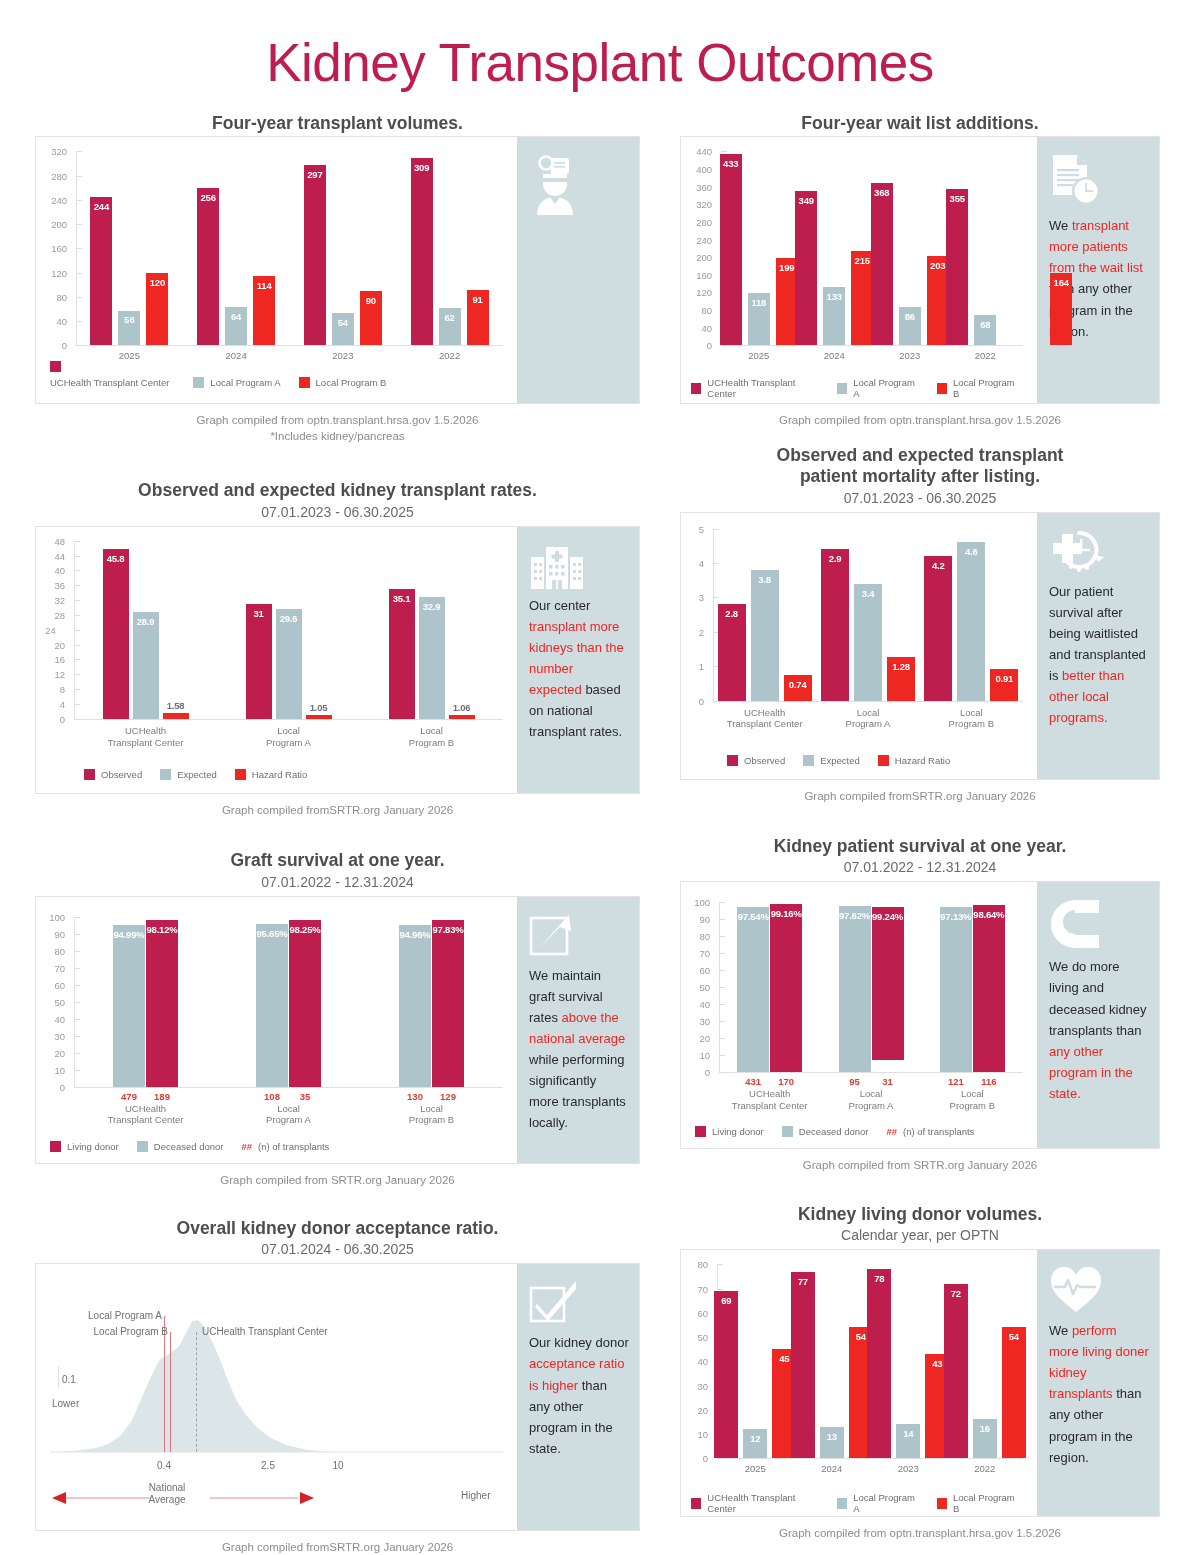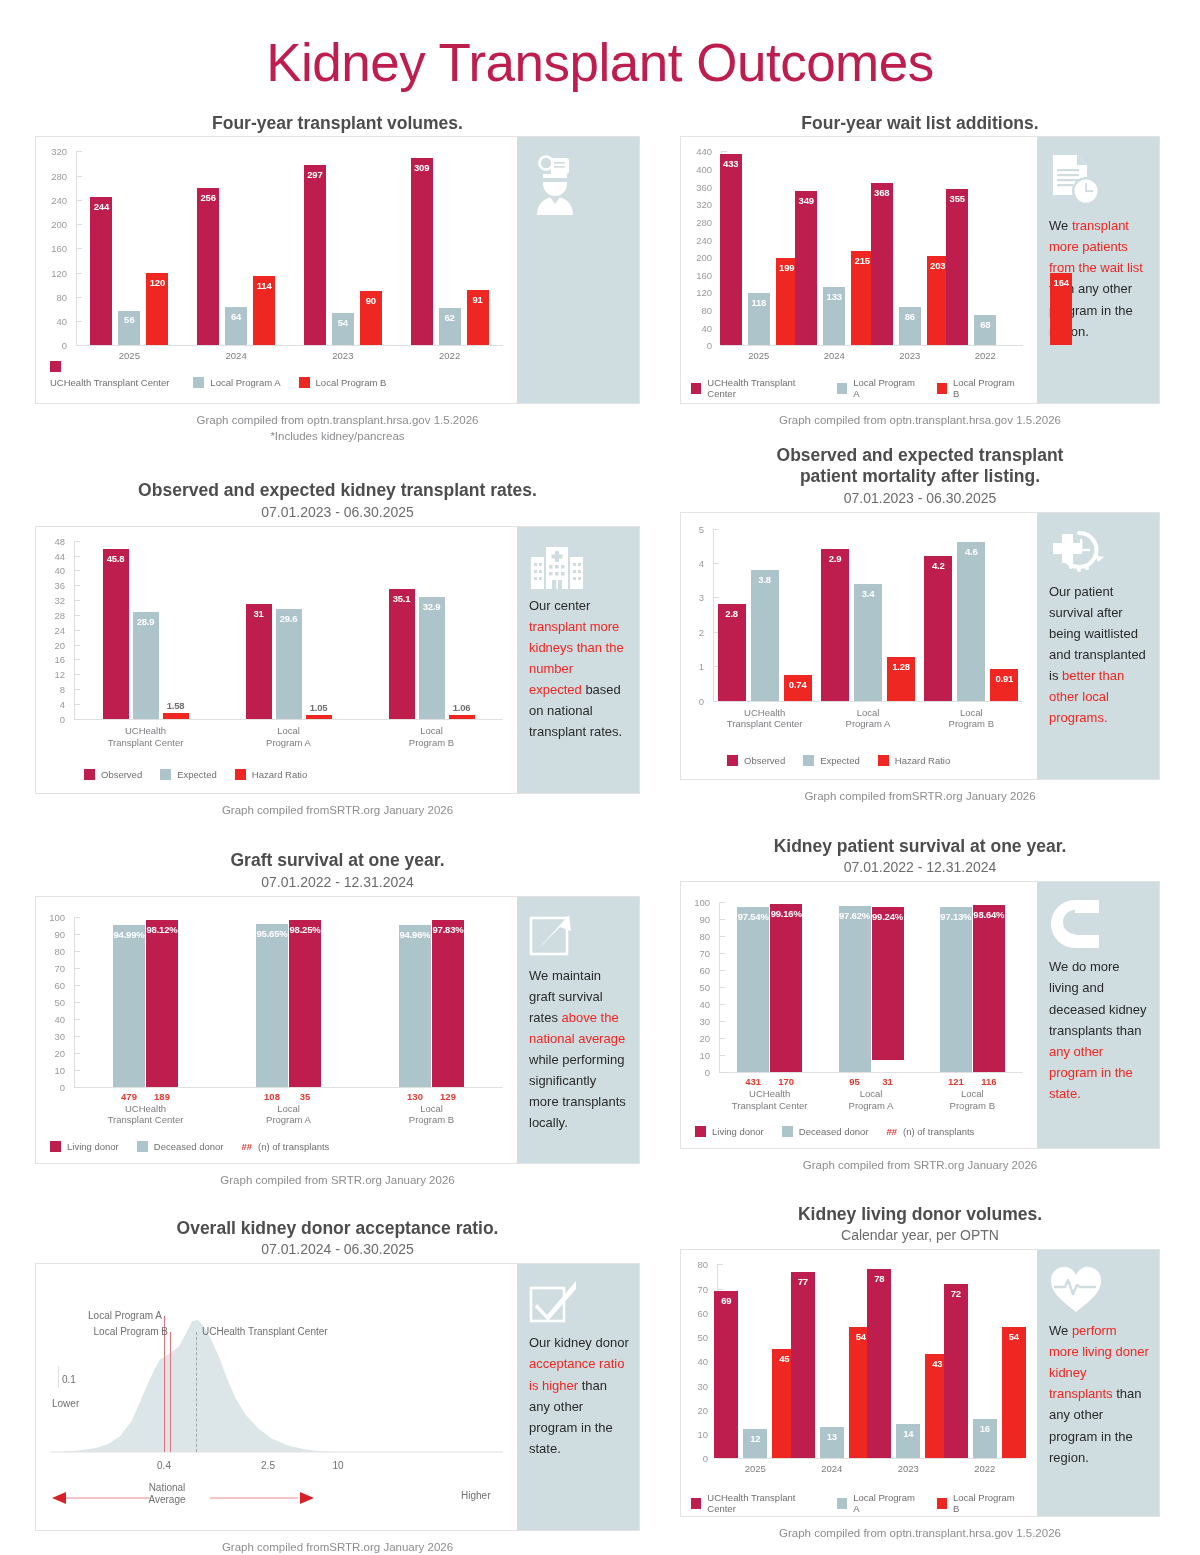--- a/index.html
+++ b/index.html
@@ -285,21 +285,21 @@
               <div class="axis-label" style="left: 0px; width: 29px; top: 177.167px;">4</div>
               <div class="tickline" style="left: 38px; top: 177.167px;"></div>
               <div class="axis-label" style="left: 0px; width: 29px; top: 162.333px;">8</div>
               <div class="tickline" style="left: 38px; top: 162.333px;"></div>
               <div class="axis-label" style="left: 0px; width: 29px; top: 147.5px;">12</div>
               <div class="tickline" style="left: 38px; top: 147.5px;"></div>
               <div class="axis-label" style="left: 0px; width: 29px; top: 132.667px;">16</div>
               <div class="tickline" style="left: 38px; top: 132.667px;"></div>
               <div class="axis-label" style="left: 0px; width: 29px; top: 117.833px;">20</div>
               <div class="tickline" style="left: 38px; top: 117.833px;"></div>
-              <div class="axis-label" style="left: 0px; width: 29px; top: 103px;">24</div>
+              <div class="axis-label" style="left: 0px; width: 29px; top: 103px; text-align: center;">24</div>
               <div class="tickline" style="left: 38px; top: 103px;"></div>
               <div class="axis-label" style="left: 0px; width: 29px; top: 88.1667px;">28</div>
               <div class="tickline" style="left: 38px; top: 88.1667px;"></div>
               <div class="axis-label" style="left: 0px; width: 29px; top: 73.3333px;">32</div>
               <div class="tickline" style="left: 38px; top: 73.3333px;"></div>
               <div class="axis-label" style="left: 0px; width: 29px; top: 58.5px;">36</div>
               <div class="tickline" style="left: 38px; top: 58.5px;"></div>
               <div class="axis-label" style="left: 0px; width: 29px; top: 43.6667px;">40</div>
               <div class="tickline" style="left: 38px; top: 43.6667px;"></div>
               <div class="axis-label" style="left: 0px; width: 29px; top: 28.8333px;">44</div>

